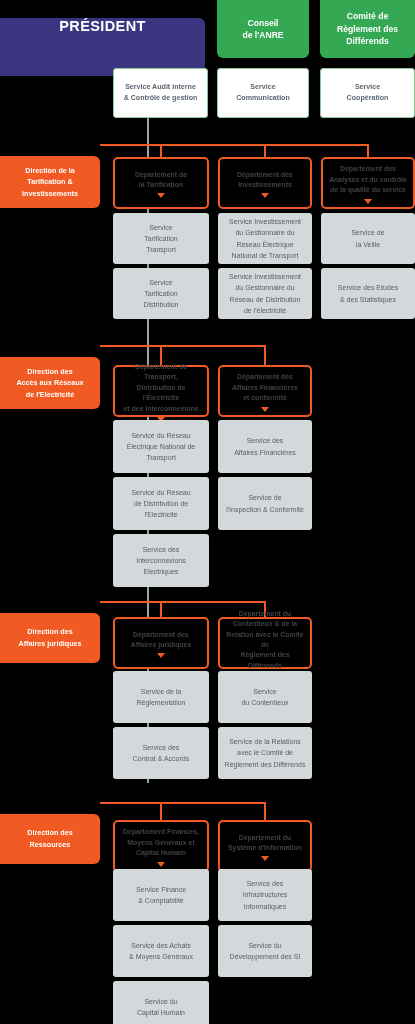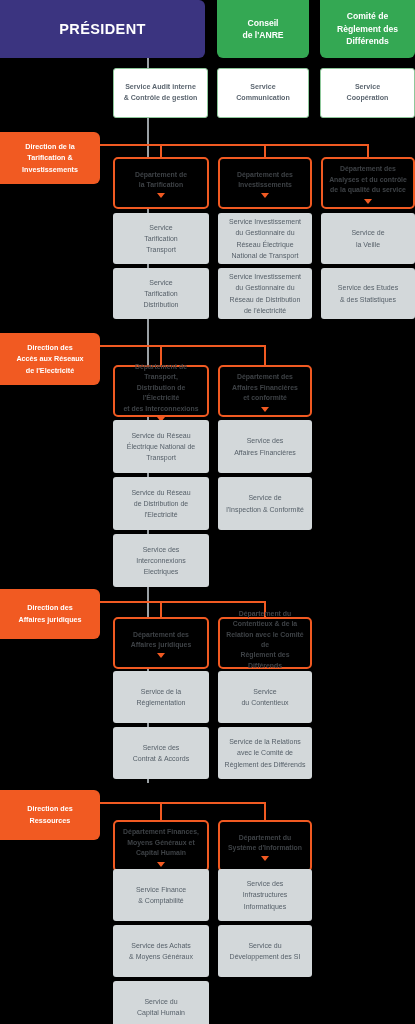--- a/index.html
+++ b/index.html
@@ -26,27 +26,26 @@
     top: 58px;
     width: 2px;
     height: 725px;
     background: #9aa0a4;
   }
 
   
   .president-box {
     position: absolute;
     left: 0px;
-    top: 0px;
+    top: 18px;
     width: 205px;
     height: 58px;
     background: #3b3480;
     border-radius: 0 6px 6px 0;
     display: flex;
-    align-items: center;
     justify-content: center;
     color: #ffffff;
     font-size: 14.5px;
     font-weight: bold;
     letter-spacing: 0.4px;
   }
 
   .green-box {
     position: absolute;
     top: 0px;
@@ -97,20 +96,21 @@
     border-radius: 0 6px 6px 0;
     display: flex;
     align-items: center;
     justify-content: center;
     text-align: center;
     color: #ffffff;
     font-size: 7.2px;
     font-weight: bold;
     line-height: 1.6;
     padding: 4px 5px;
+    margin-top: 24px;
   }
 
   
   .conn {
     position: absolute;
     background: #f15a22;
   }
   .conn-h { height: 2px; }
   .conn-v { width: 2px; }
 

